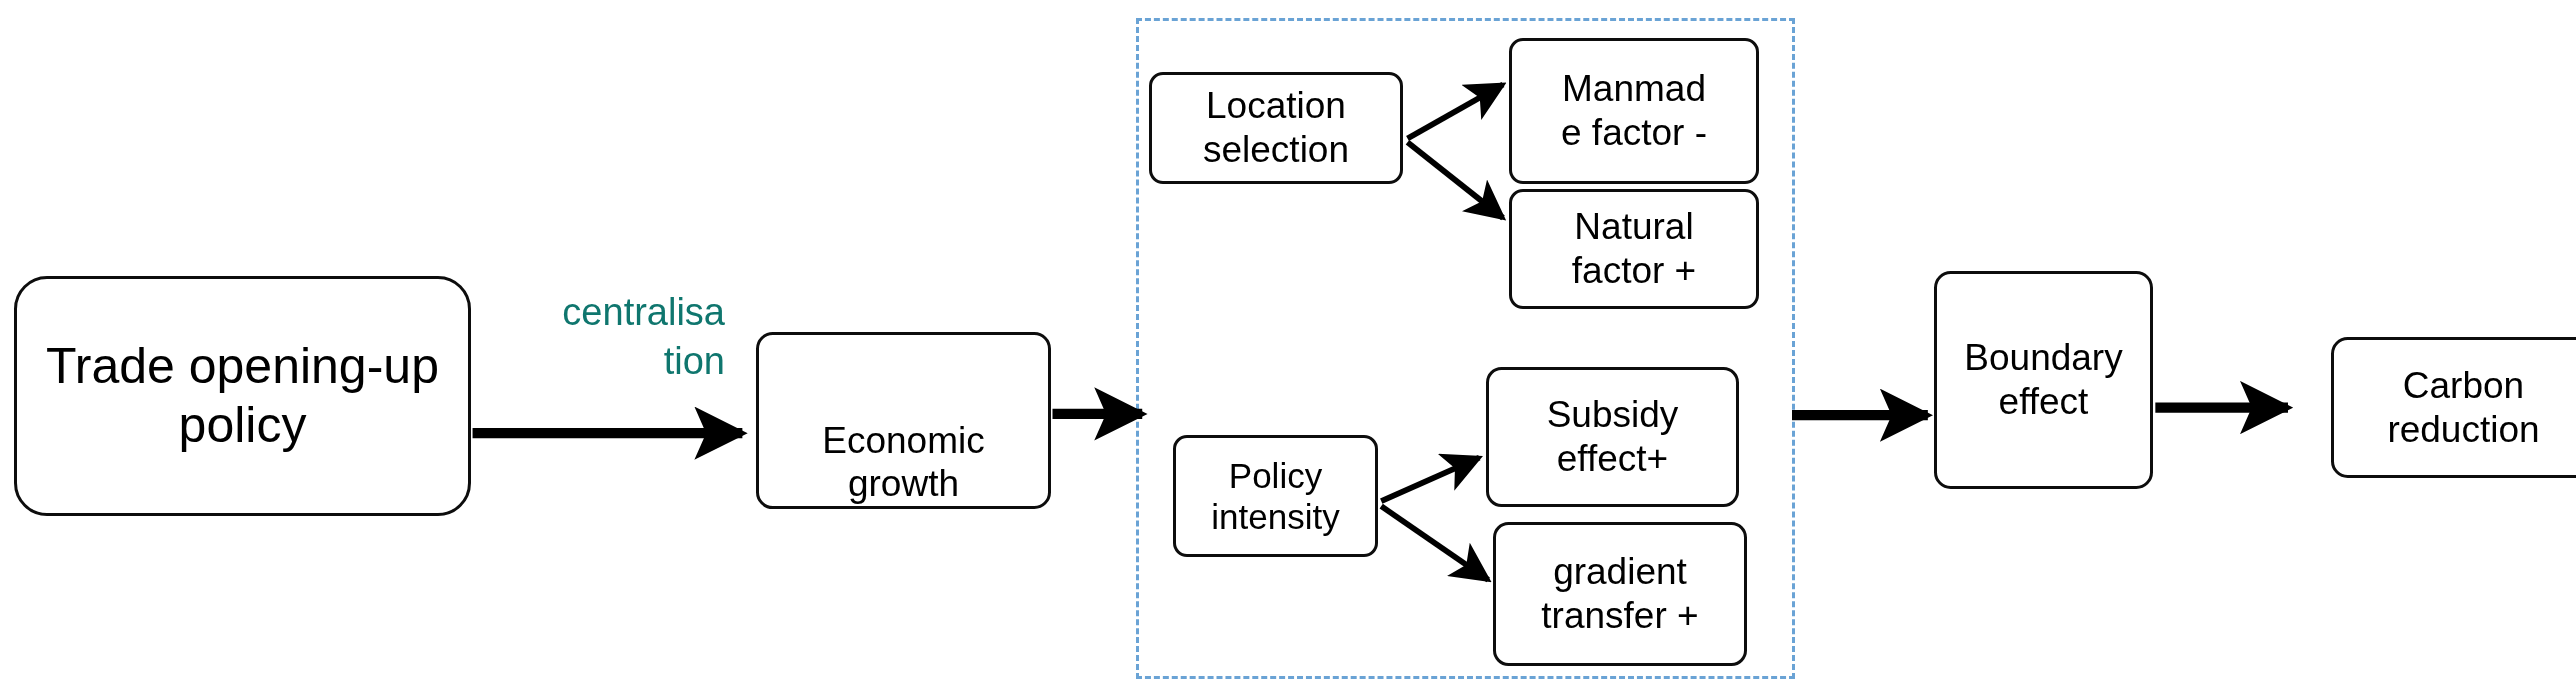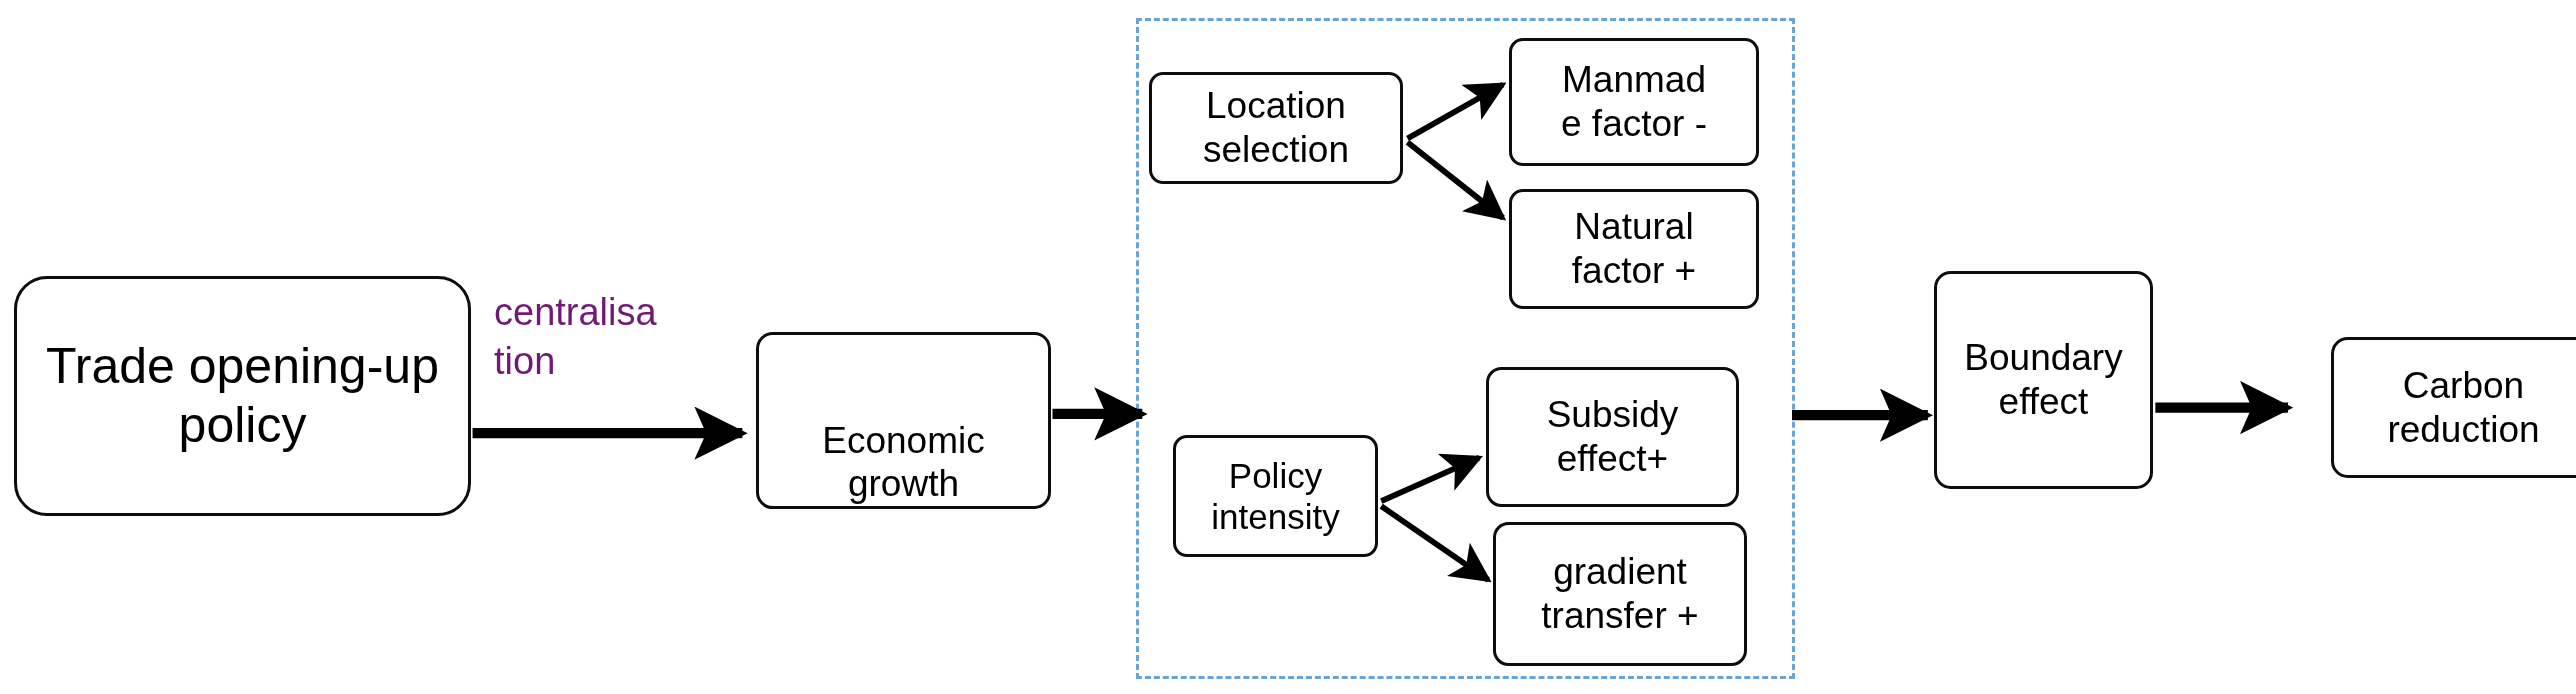--- a/index.html
+++ b/index.html
@@ -47,21 +47,21 @@
     border-radius: 16.7px;
     font-size: 37px;
     align-items: flex-end;
   }
   #node-location {
     left: 1149px; top: 72px; width: 254px; height: 112px;
     border-radius: 14px;
     font-size: 37px;
   }
   #node-manmade {
-    left: 1509px; top: 38px;  width: 250px; height: 128px;
+    left: 1509px; top: 38px;  width: 250px; height: 146px;
     border-radius: 14px;
     font-size: 37px;
   }
   #node-natural {
     left: 1509px; top: 189px; width: 250px; height: 120px;
     border-radius: 14px;
     font-size: 37px;
   }
   #node-policy {
     left: 1173px; top: 435px; width: 205px; height: 122px;
@@ -95,22 +95,22 @@
     left: 1136px; top: 18px;
     width: 659px; height: 661px;
     box-sizing: border-box;
     border: 3.2px dashed #6aa3d5;
     background: transparent;
     z-index: 1;
   }
   
   .edge-label {
     position: absolute;
-    color: #701a75;
-    text-align: left;
+    color: #0f766e;
+    text-align: right;
     line-height: 1.3;
     white-space: pre-line;
     z-index: 6;
   }
   #label-centralisation {
     left: 494px; top: 288px; width: 231px;
     font-size: 38px;
   }
   
   #connectors {

